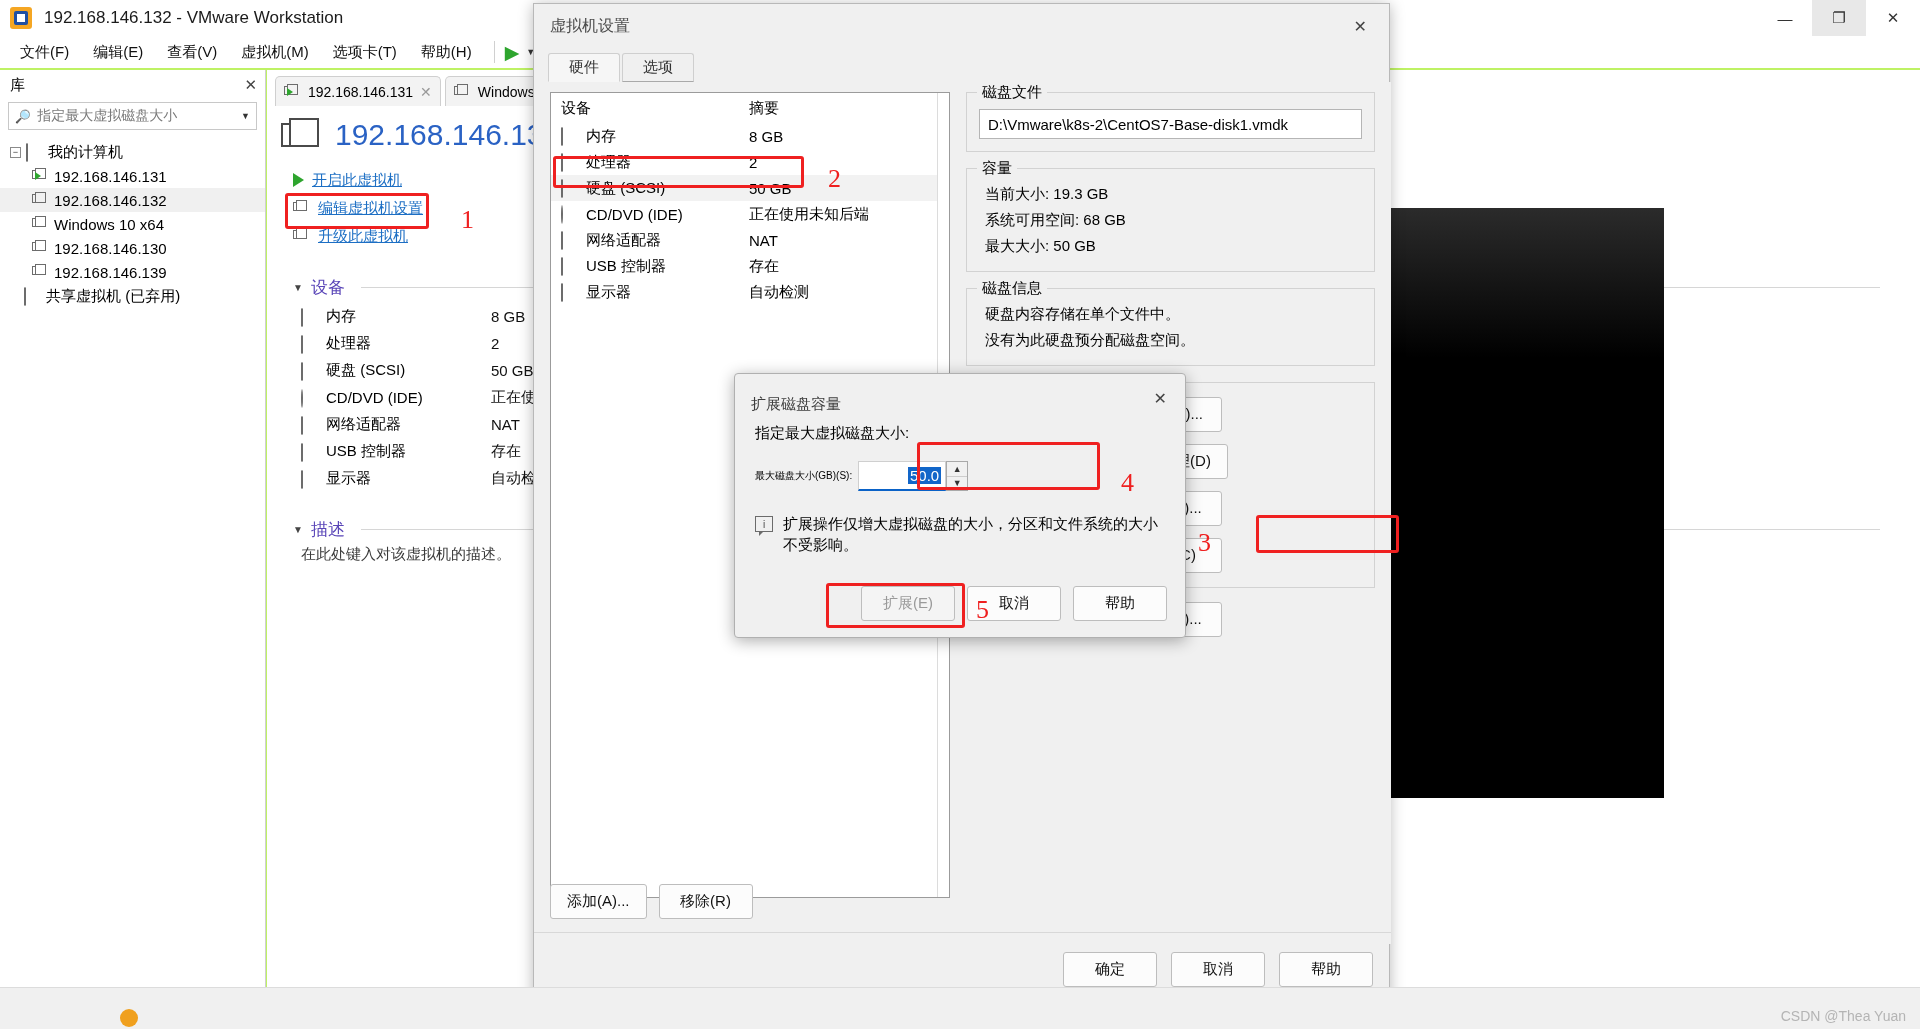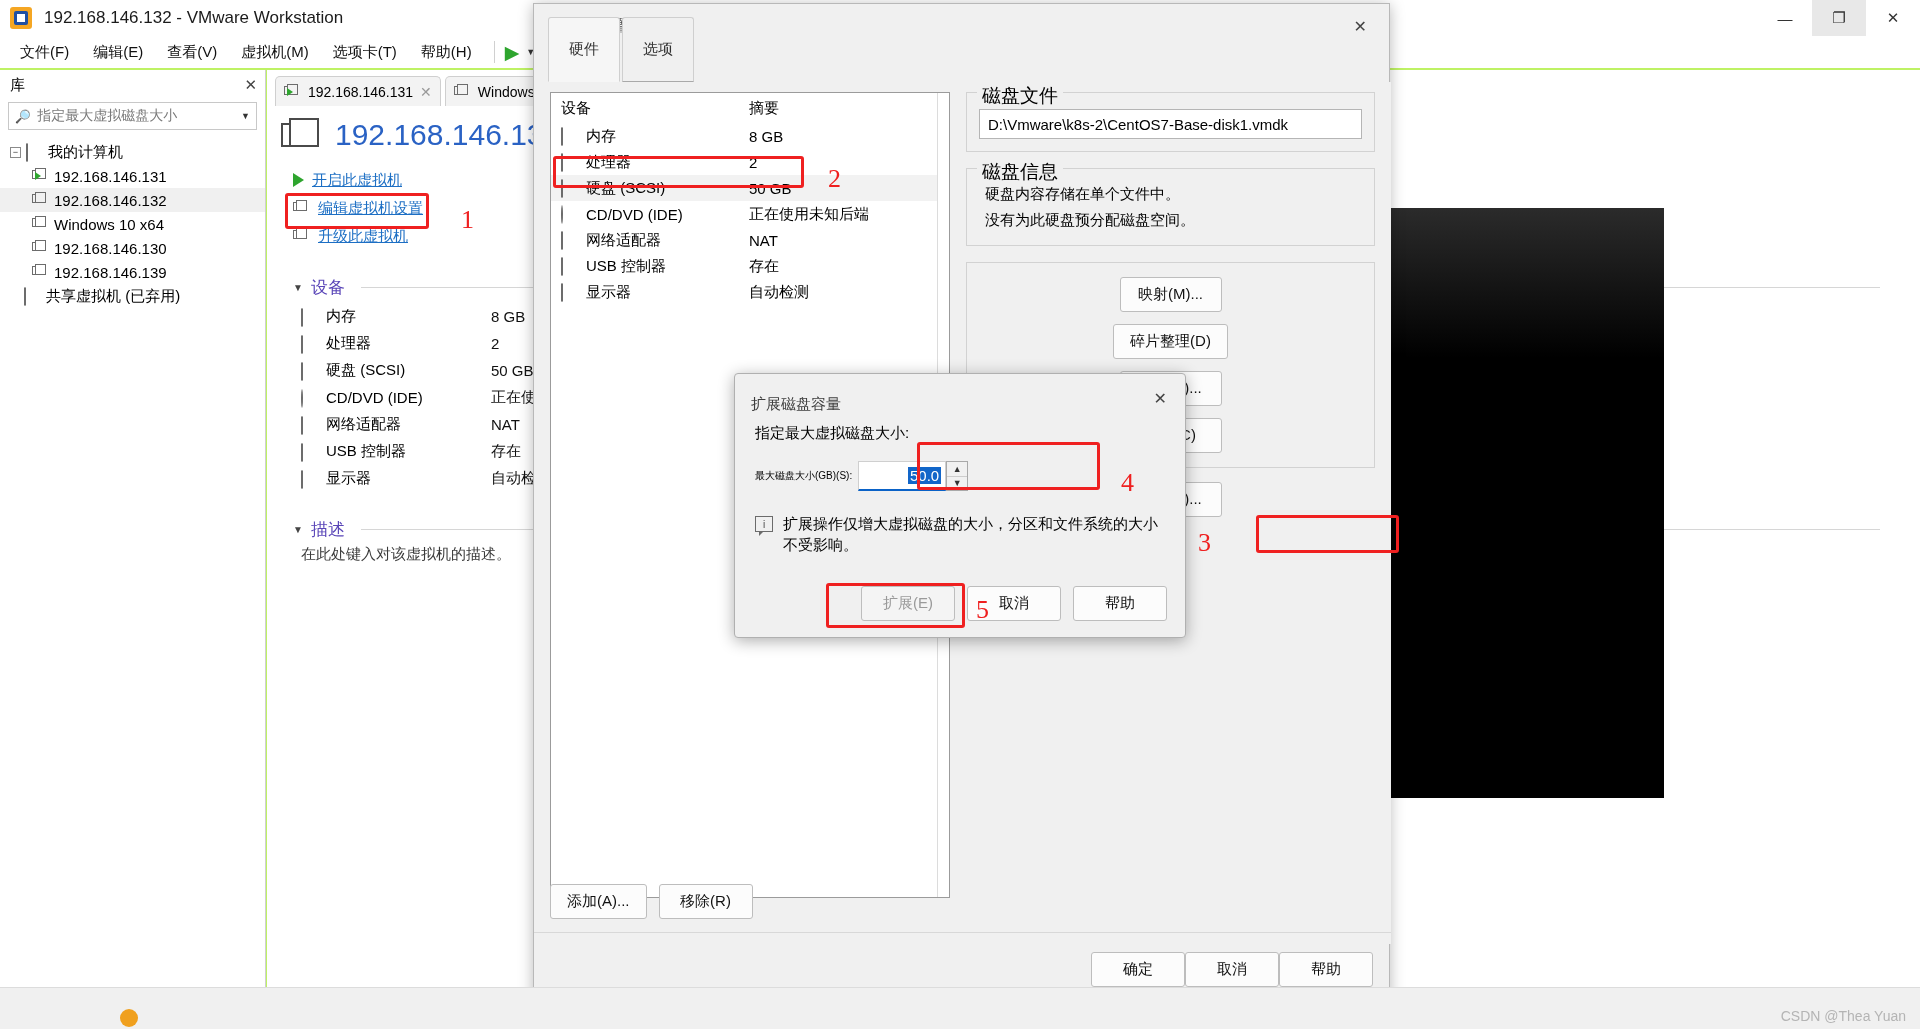--- a/index.html
+++ b/index.html
@@ -108,57 +108,57 @@
   
   .dlg {
     position:absolute; left:533px; top:3px; width:857px; height:1003px;
     background:#f0f0f0; border:1px solid #b8b8b8; box-shadow:0 2px 14px rgba(0,0,0,.28);
   }
   .dlg-title { height:44px; display:flex; align-items:center; padding:0 10px 0 16px; }
   .dlg-title .t { font-size:16px; color:#4c4c4c; }
   .dlg-title .x { margin-left:auto; font-size:16px; color:#444; padding:6px 12px; }
   .tabs2 { display:flex; padding-left:14px; height:34px; align-items:flex-end; }
   .tab2 {
-    padding:22px 20px; font-size:15px; background:#f0f0f0;
+    padding:4px 20px; font-size:15px; background:#f0f0f0;
     border:1px solid #cfcfcf; border-bottom:1px solid #a9a9a9; border-radius:3px 3px 0 0;
     color:#333; margin-right:2px;
   }
   .tab2.active { background:#f6f6f6; border-bottom:1px solid #f6f6f6; }
   .dlg-body { position:absolute; left:0; top:78px; width:857px; height:862px; background:#f0f0f0; padding:10px 16px 0 16px; }
   .hw-split { display:flex; gap:16px; }
   .hw-list {
     width:400px; height:806px; background:#fff; border:1px solid #9b9b9b; font-size:15px;
     position:relative; overflow:hidden;
   }
   .hw-head { display:flex; height:30px; align-items:center; padding:0 10px; }
   .hw-head .c1 { width:188px; }
   .hw-row { display:flex; height:26px; align-items:center; padding:0 10px; }
   .hw-row.sel { background:#f2f2f2; }
   .hw-row .c1 { width:188px; display:flex; align-items:center; gap:8px; }
   .hw-scroll { position:absolute; right:0; top:0; width:12px; height:100%; background:#fff; border-left:1px solid #dcdcdc;}
   .hw-right { flex:1; }
   .grp { border:1px solid #d2d2d2; margin-bottom:16px; padding:12px 12px 12px 12px; position:relative; }
-  .grp > .lg { position:absolute; top:-10px; left:10px; background:#f0f0f0; padding:0 5px; font-size:19px; }
+  .grp > .lg { position:absolute; top:-10px; left:10px; background:#f0f0f0; padding:0 5px; font-size:15px; }
   .path-field {
     height:30px; border:1px solid #b5b5b5; background:#fff; display:flex; align-items:center;
     padding:0 8px; font-size:15px; margin-top:4px;
   }
   .cap-line { font-size:15px; line-height:26px; padding-left:6px; }
   .info-line { font-size:15px; line-height:26px; padding-left:6px; }
   .util-box { border:1px solid #d2d2d2; padding:14px 12px; display:flex; flex-direction:column; align-items:center; gap:12px; }
   .btn {
     background:#fcfcfc; border:1px solid #bdbdbd; border-radius:3px;
     font-size:15px; padding:7px 16px; min-width:94px; text-align:center; color:#111;
     font-family: "Liberation Sans","DejaVu Sans",sans-serif;
   }
   .btn.wide { min-width:102px; }
   .btn.disabled { color:#9a9a9a; background:#f4f4f4; }
   .dlg-footer-a { position:absolute; left:16px; top:880px; display:flex; gap:12px; }
   .dlg-sep { position:absolute; left:0; top:928px; width:857px; height:1px; background:#d8d8d8; }
-  .dlg-footer-b { position:absolute; right:16px; top:948px; display:flex; }
+  .dlg-footer-b { position:absolute; right:16px; top:948px; display:flex; gap:14px; }
 
   
   .edlg {
     position:absolute; left:734px; top:373px; width:452px; height:265px;
     background:#f0f0f0; border:1px solid #b0b0b0; border-radius:4px;
     box-shadow:0 3px 16px rgba(0,0,0,.32);
   }
   .edlg-title { height:40px; display:flex; align-items:flex-end; padding:0 8px 0 16px; }
   .edlg-title .t { font-size:15px; color:#3d3d3d; }
   .edlg-title .x { margin-left:auto; font-size:16px; color:#444; padding:6px 10px; }
@@ -441,20 +441,26 @@
           </div>
           <div class="hw-scroll"></div>
         </div>
 
         <div class="hw-right">
           <div class="grp">
             <span class="lg">磁盘文件</span>
             <div class="path-field">D:\Vmware\k8s-2\CentOS7-Base-disk1.vmdk</div>
           </div>
 
+          <div class="grp">
+            <span class="lg">容量</span>
+            <div class="cap-line">当前大小: 19.3 GB</div>
+            <div class="cap-line">系统可用空间: 68 GB</div>
+            <div class="cap-line">最大大小: 50 GB</div>
+          </div>
 
           <div class="grp">
             <span class="lg">磁盘信息</span>
             <div class="info-line">硬盘内容存储在单个文件中。</div>
             <div class="info-line">没有为此硬盘预分配磁盘空间。</div>
           </div>
 
           <div class="util-box">
             <div class="btn wide">映射(M)...</div>
             <div class="btn wide">碎片整理(D)</div>

